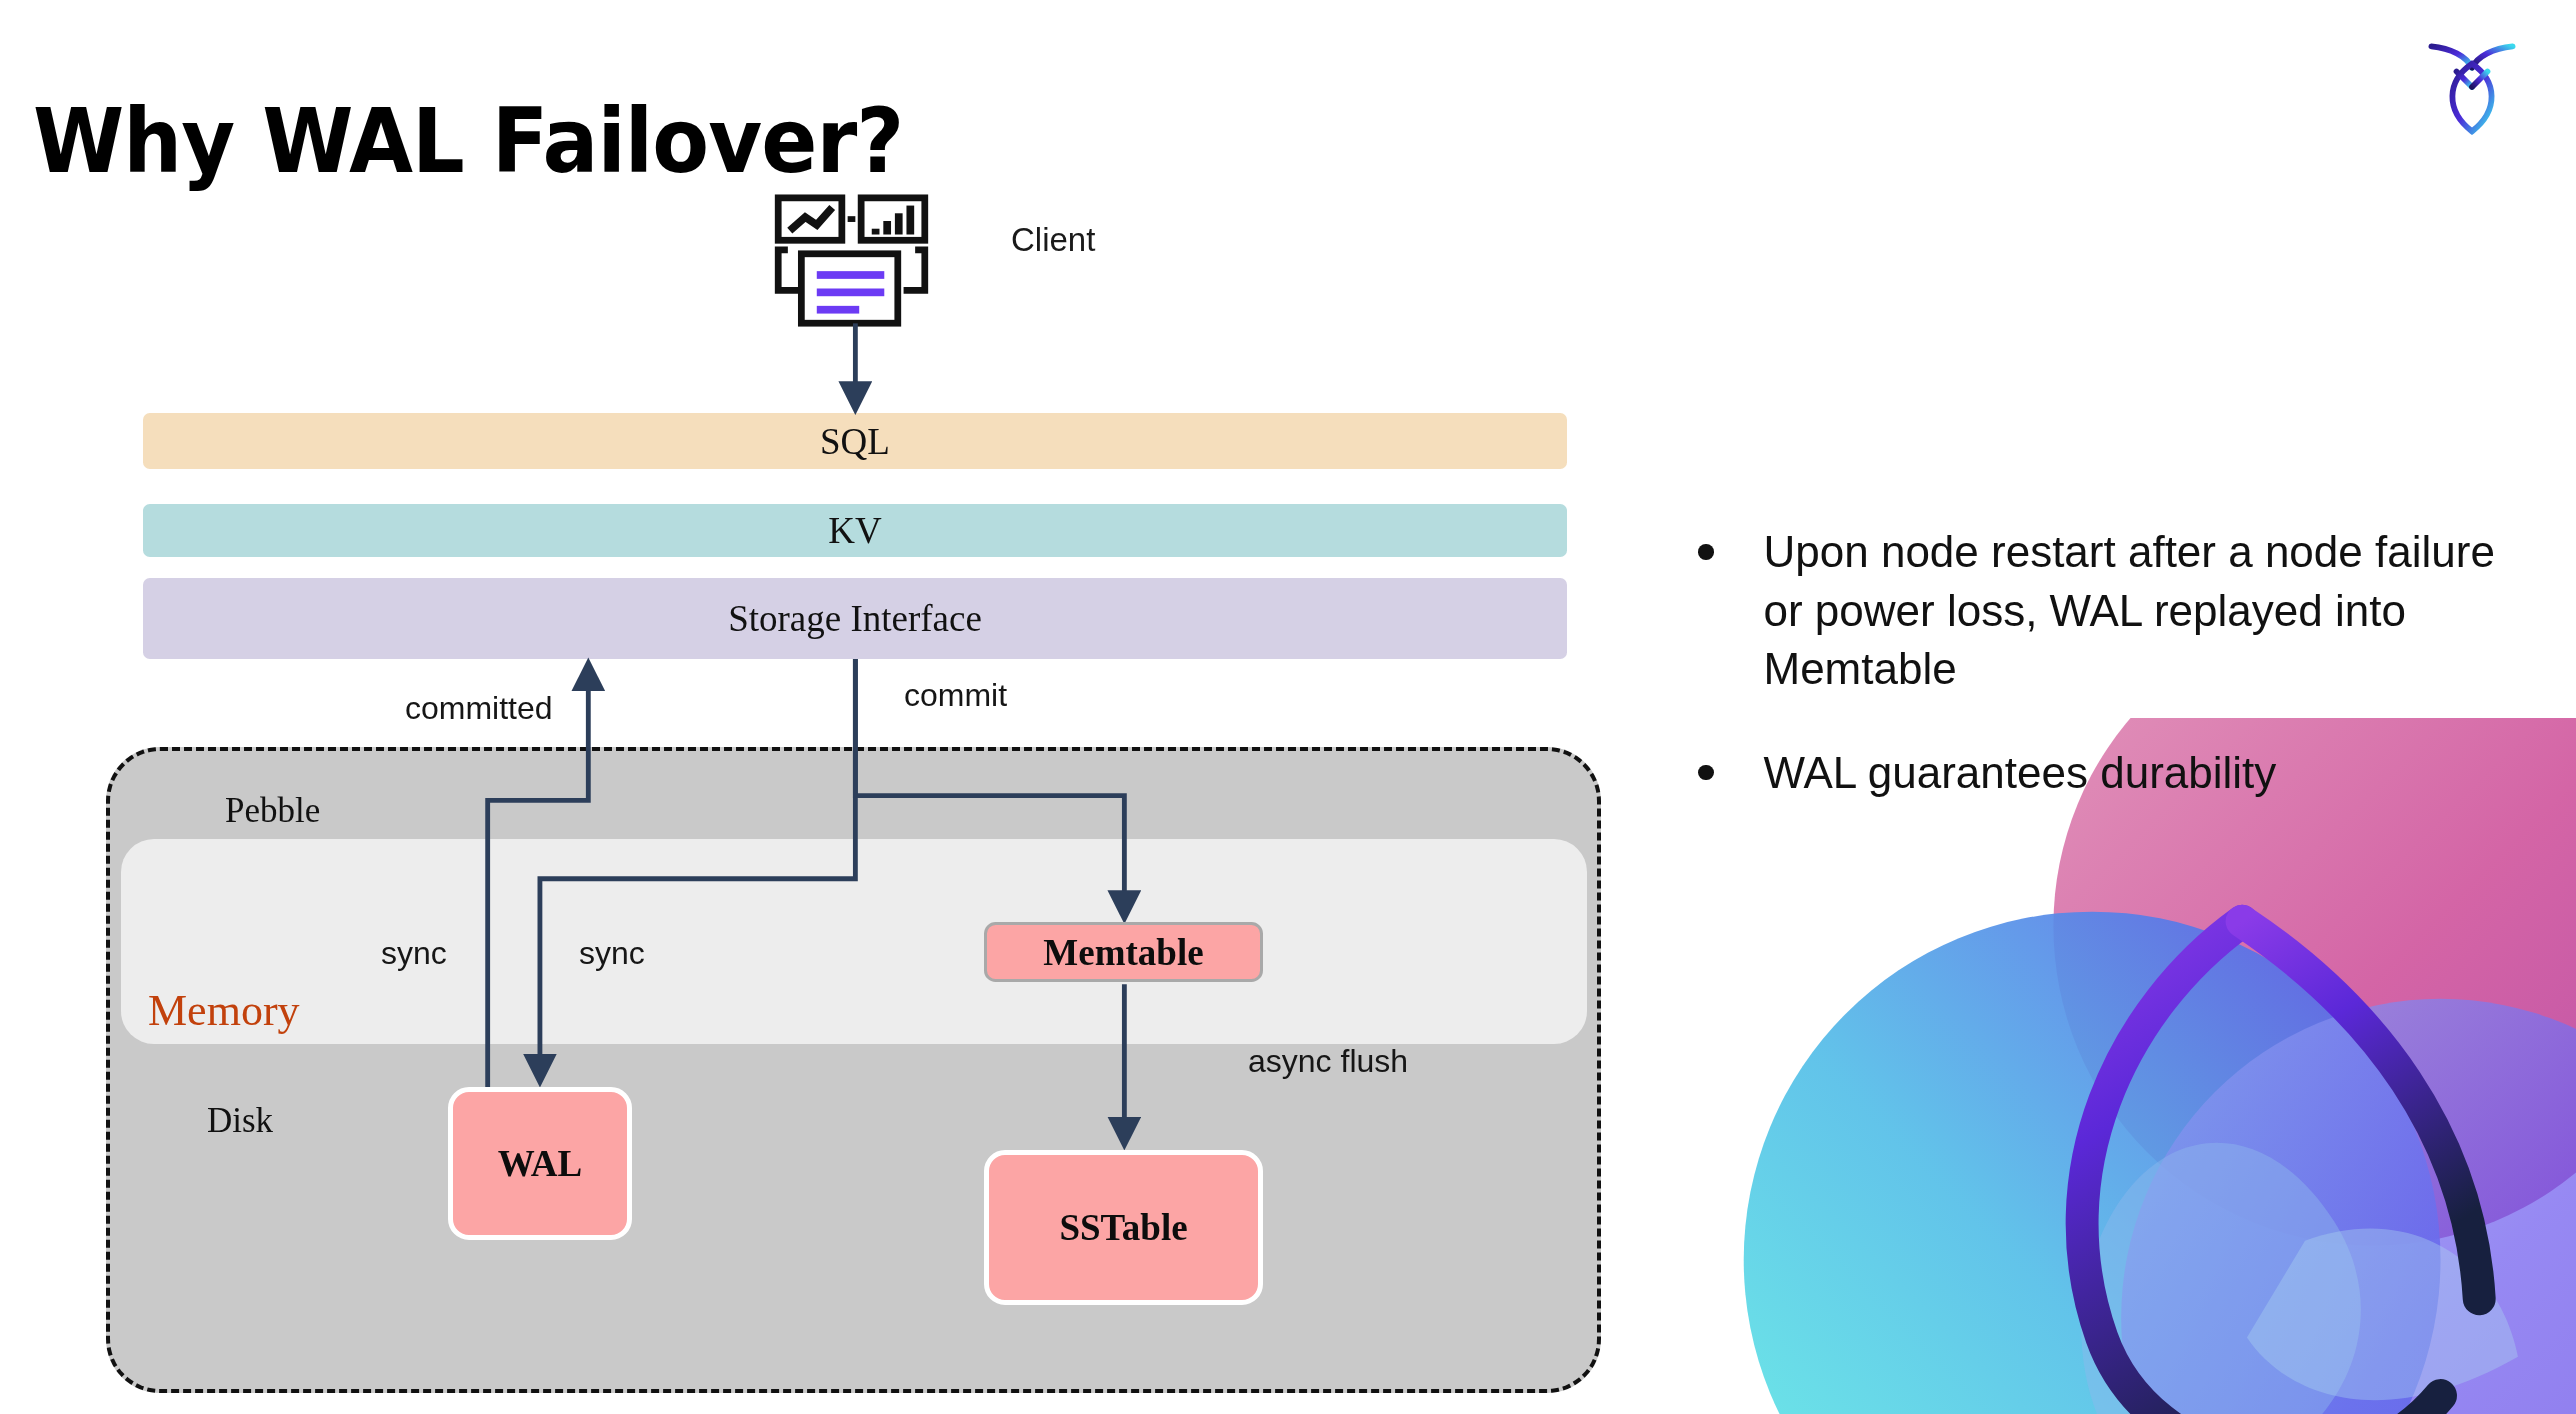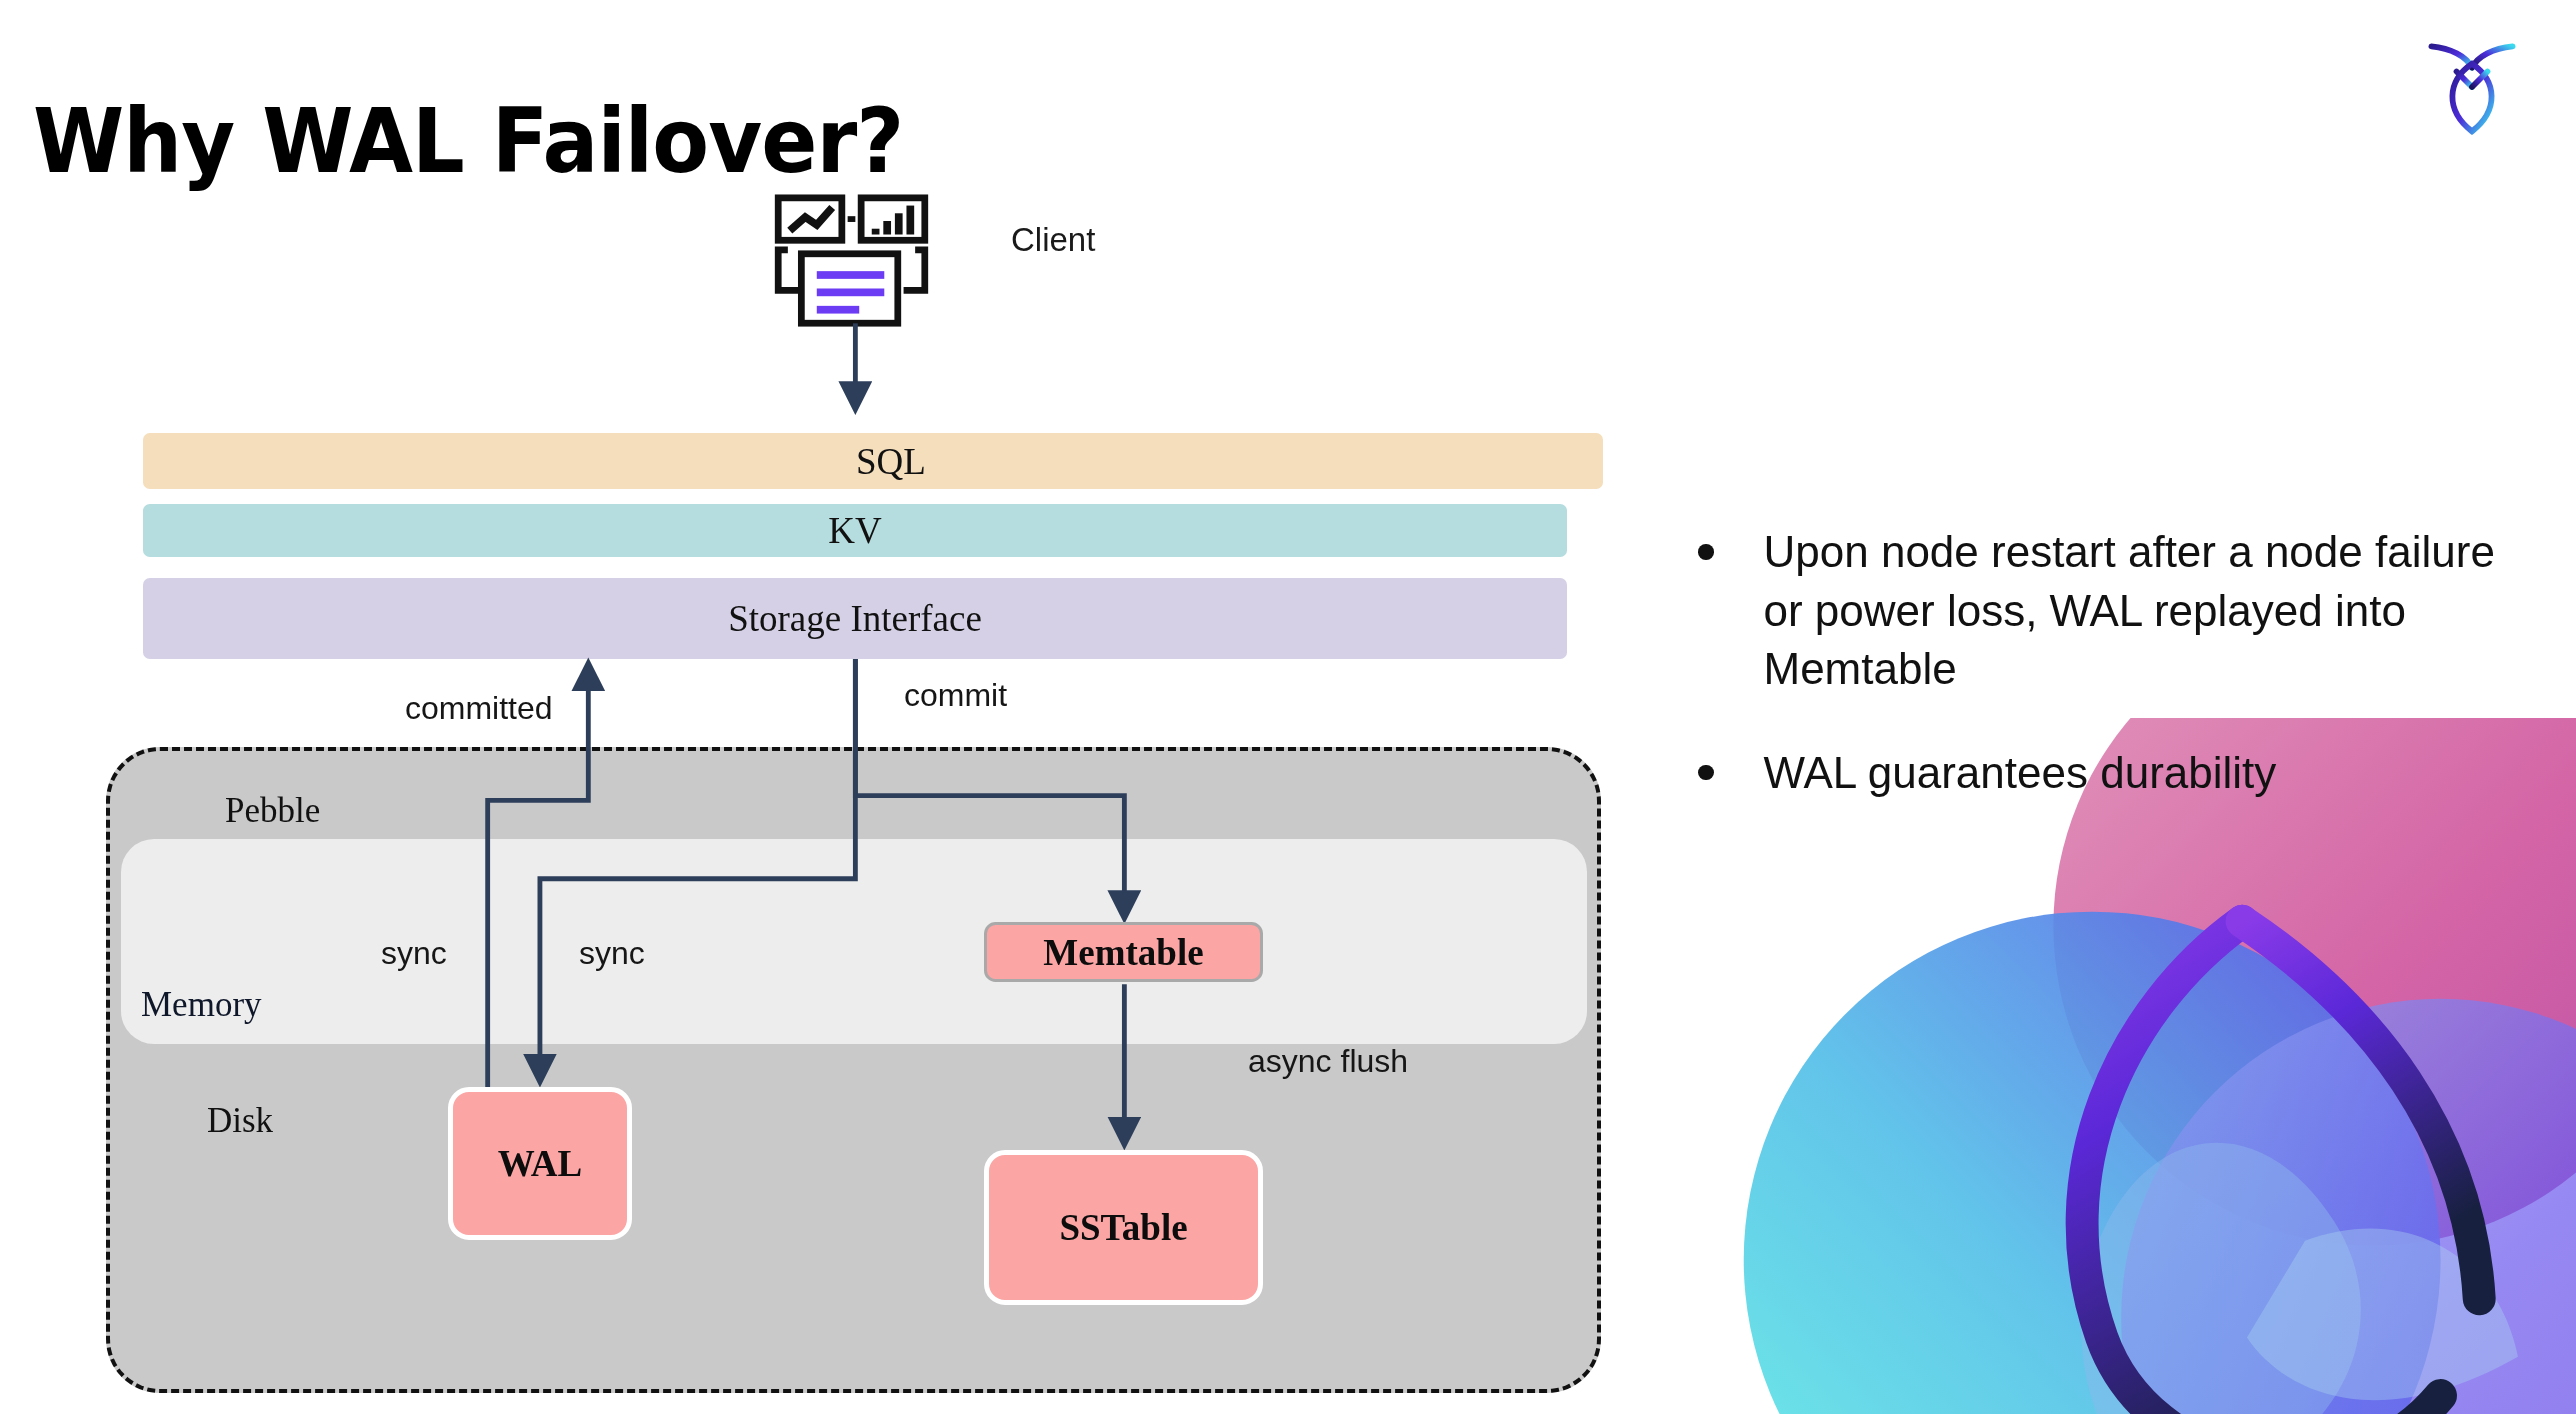--- a/index.html
+++ b/index.html
@@ -35,41 +35,41 @@
     position:absolute;left:1011px;top:221px;
     font-family:"Liberation Sans",sans-serif;font-size:33px;color:#1a1a1a;
   }
 
   
   .bar{
     position:absolute;left:143px;width:1424px;border-radius:6.8px;
     display:flex;align-items:center;justify-content:center;
     font-family:"Liberation Serif",serif;font-size:37px;color:#111;
   }
-  #bar-sql{top:433px;height:56px;background:#F5DEBC;padding-left:36px;}
+  #bar-sql{top:413px;height:56px;background:#F5DEBC;}
   #bar-kv{top:504px;height:53px;background:#B5DCDE;}
   #bar-storage{top:578px;height:81px;background:#D5D0E5;}
 
   
   #pebble{
     position:absolute;left:106px;top:747px;width:1495px;height:646px;
     border:4.8px dashed #111;border-radius:54px;background:#C9C9C9;
     box-sizing:border-box;
   }
   #pebble-label{
     position:absolute;left:225px;top:791px;
     font-family:"Liberation Serif",serif;font-size:35px;color:#111;
   }
   #memory{
     position:absolute;left:121px;top:839px;width:1466px;height:205px;
     background:#EDEDED;border-radius:33px;box-sizing:border-box;
   }
   #memory-label{
-    position:absolute;left:141px;top:985px;
-    font-family:"Liberation Serif",serif;font-size:35px;color:#0f172a;
+    position:absolute;left:148px;top:985px;
+    font-family:"Liberation Serif",serif;font-size:44px;color:#c2410c;
   }
   #disk-label{
     position:absolute;left:207px;top:1101px;
     font-family:"Liberation Serif",serif;font-size:35px;color:#111;
   }
 
   
   .node{
     position:absolute;background:#fca5a5;
     display:flex;align-items:center;justify-content:center;

